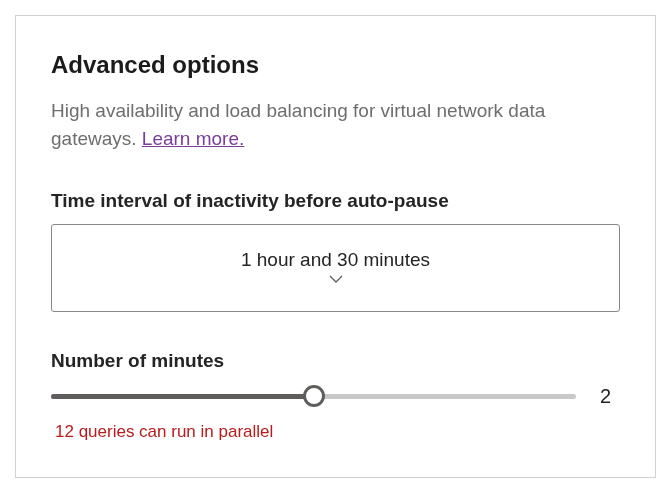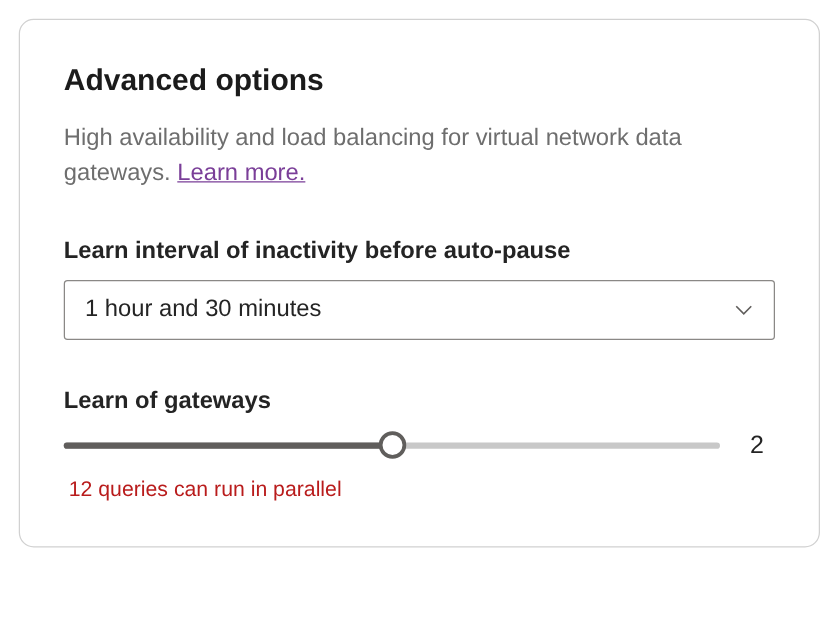--- a/index.html
+++ b/index.html
@@ -9,21 +9,21 @@
     }
     body {
       font-family: 'Segoe UI', -apple-system, BlinkMacSystemFont, sans-serif;
       background: #ffffff;
       padding: 15px;
       width: 671px;
       height: 502px;
     }
     .card {
       border: 1px solid #d1d1d1;
-      border-radius: 12px;
+      border-radius: 0;
       padding: 35px 35px 35px 35px;
       background: #ffffff;
     }
     .section-title {
       font-size: 24px;
       font-weight: 600;
       color: #1b1b1b;
       margin-bottom: 18px;
     }
     .description {
@@ -41,29 +41,30 @@
     .field-label {
       font-size: 19px;
       font-weight: 600;
       color: #242424;
       margin-bottom: 12px;
     }
     .dropdown {
       width: 100%;
       border: 1px solid #8a8886;
       border-radius: 3px;
-      padding: 12px 16px;
+      padding: 24px 16px;
       font-size: 19px;
       color: #242424;
       background: #ffffff;
       display: flex;
       justify-content: space-between;
       align-items: center;
       cursor: pointer;
       margin-bottom: 38px;
+      flex-direction: column;
     }
     .chevron {
       width: 16px;
       height: 16px;
       flex-shrink: 0;
     }
     .slider-row {
       display: flex;
       align-items: center;
       gap: 24px;
@@ -116,30 +117,30 @@
 </head>
 <body>
 
 <div class="card">
   <h2 class="section-title">Advanced options</h2>
 
   <p class="description">
     <span>High availability and load balancing for virtual network data gateways. </span><a class="learn-more">Learn more.</a>
   </p>
 
-  <div class="field-label">Learn interval of inactivity before auto-pause</div>
+  <div class="field-label">Time interval of inactivity before auto-pause</div>
 
   <div class="dropdown">
     <span>1 hour and 30 minutes</span>
     <svg class="chevron" viewBox="0 0 16 16" fill="none" stroke="#605e5c" stroke-width="1.3">
       <polyline points="2,5 8,11 14,5"></polyline>
     </svg>
   </div>
 
-  <div class="field-label">Learn of gateways</div>
+  <div class="field-label">Number of minutes</div>
 
   <div class="slider-row">
     <div class="slider-track">
       <div class="track-bg"></div>
       <div class="track-fill"></div>
       <div class="slider-thumb"></div>
     </div>
     <div class="slider-value">2</div>
   </div>
 

